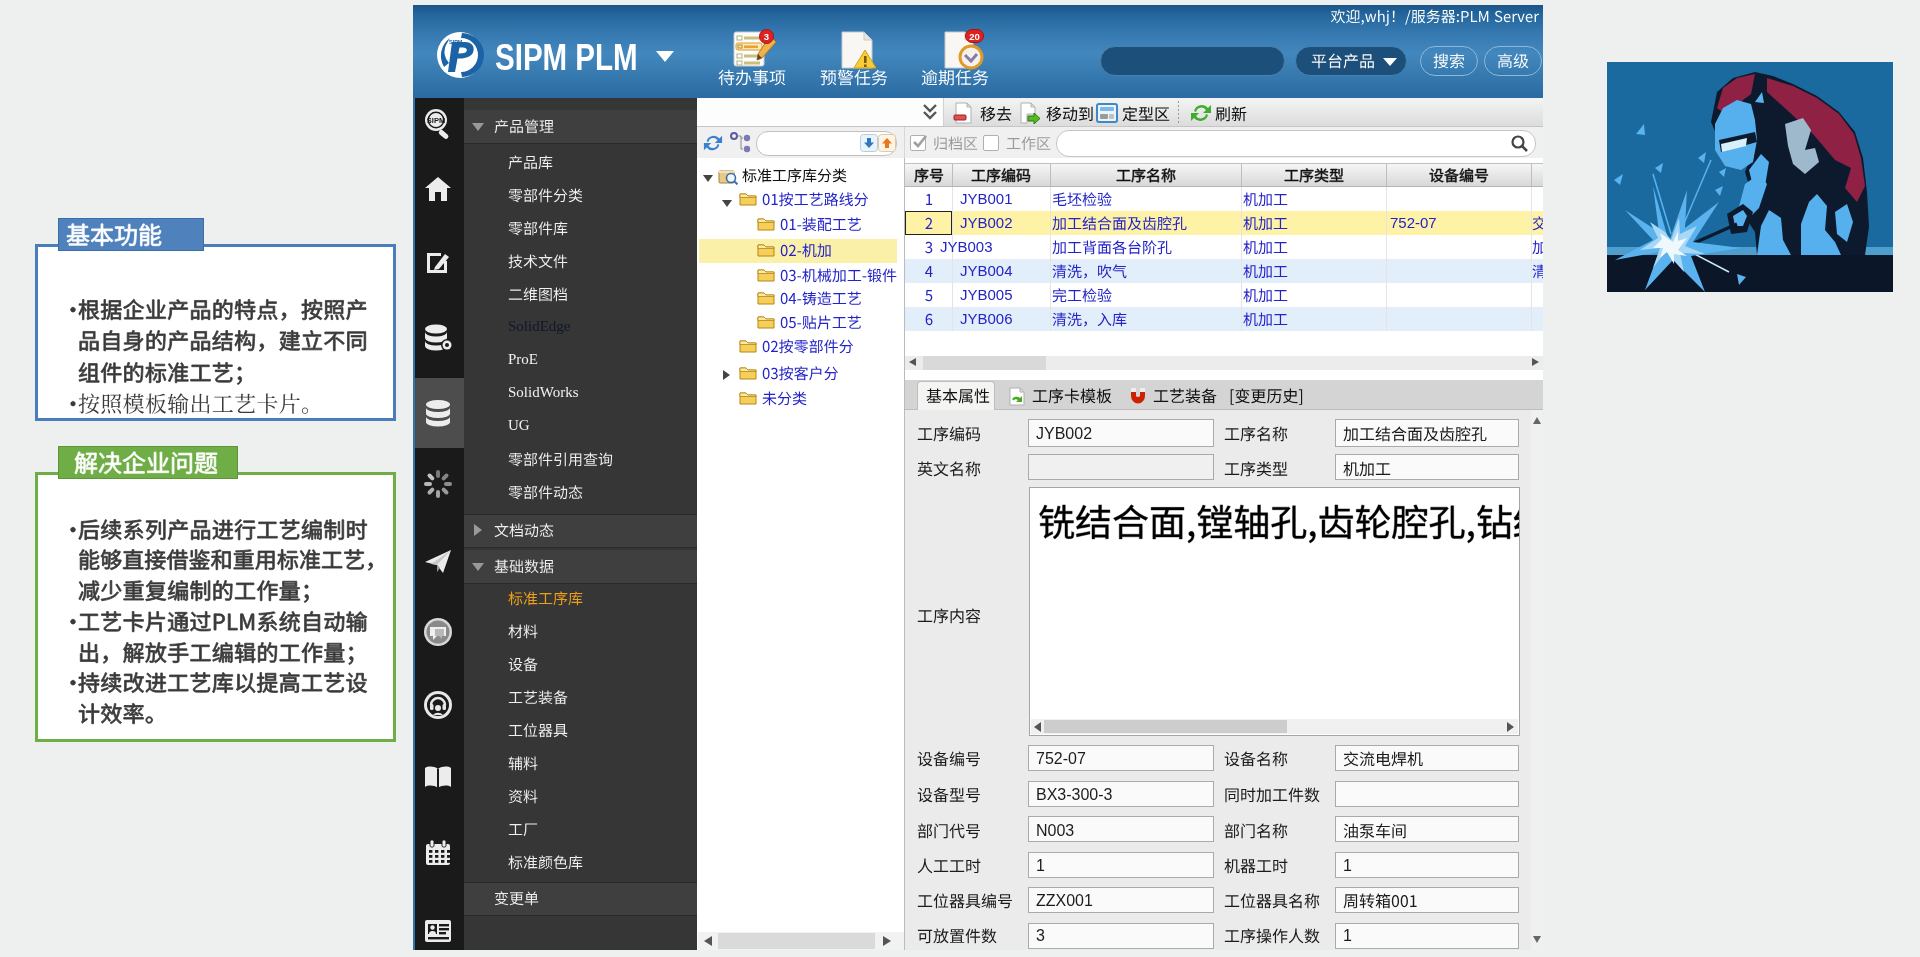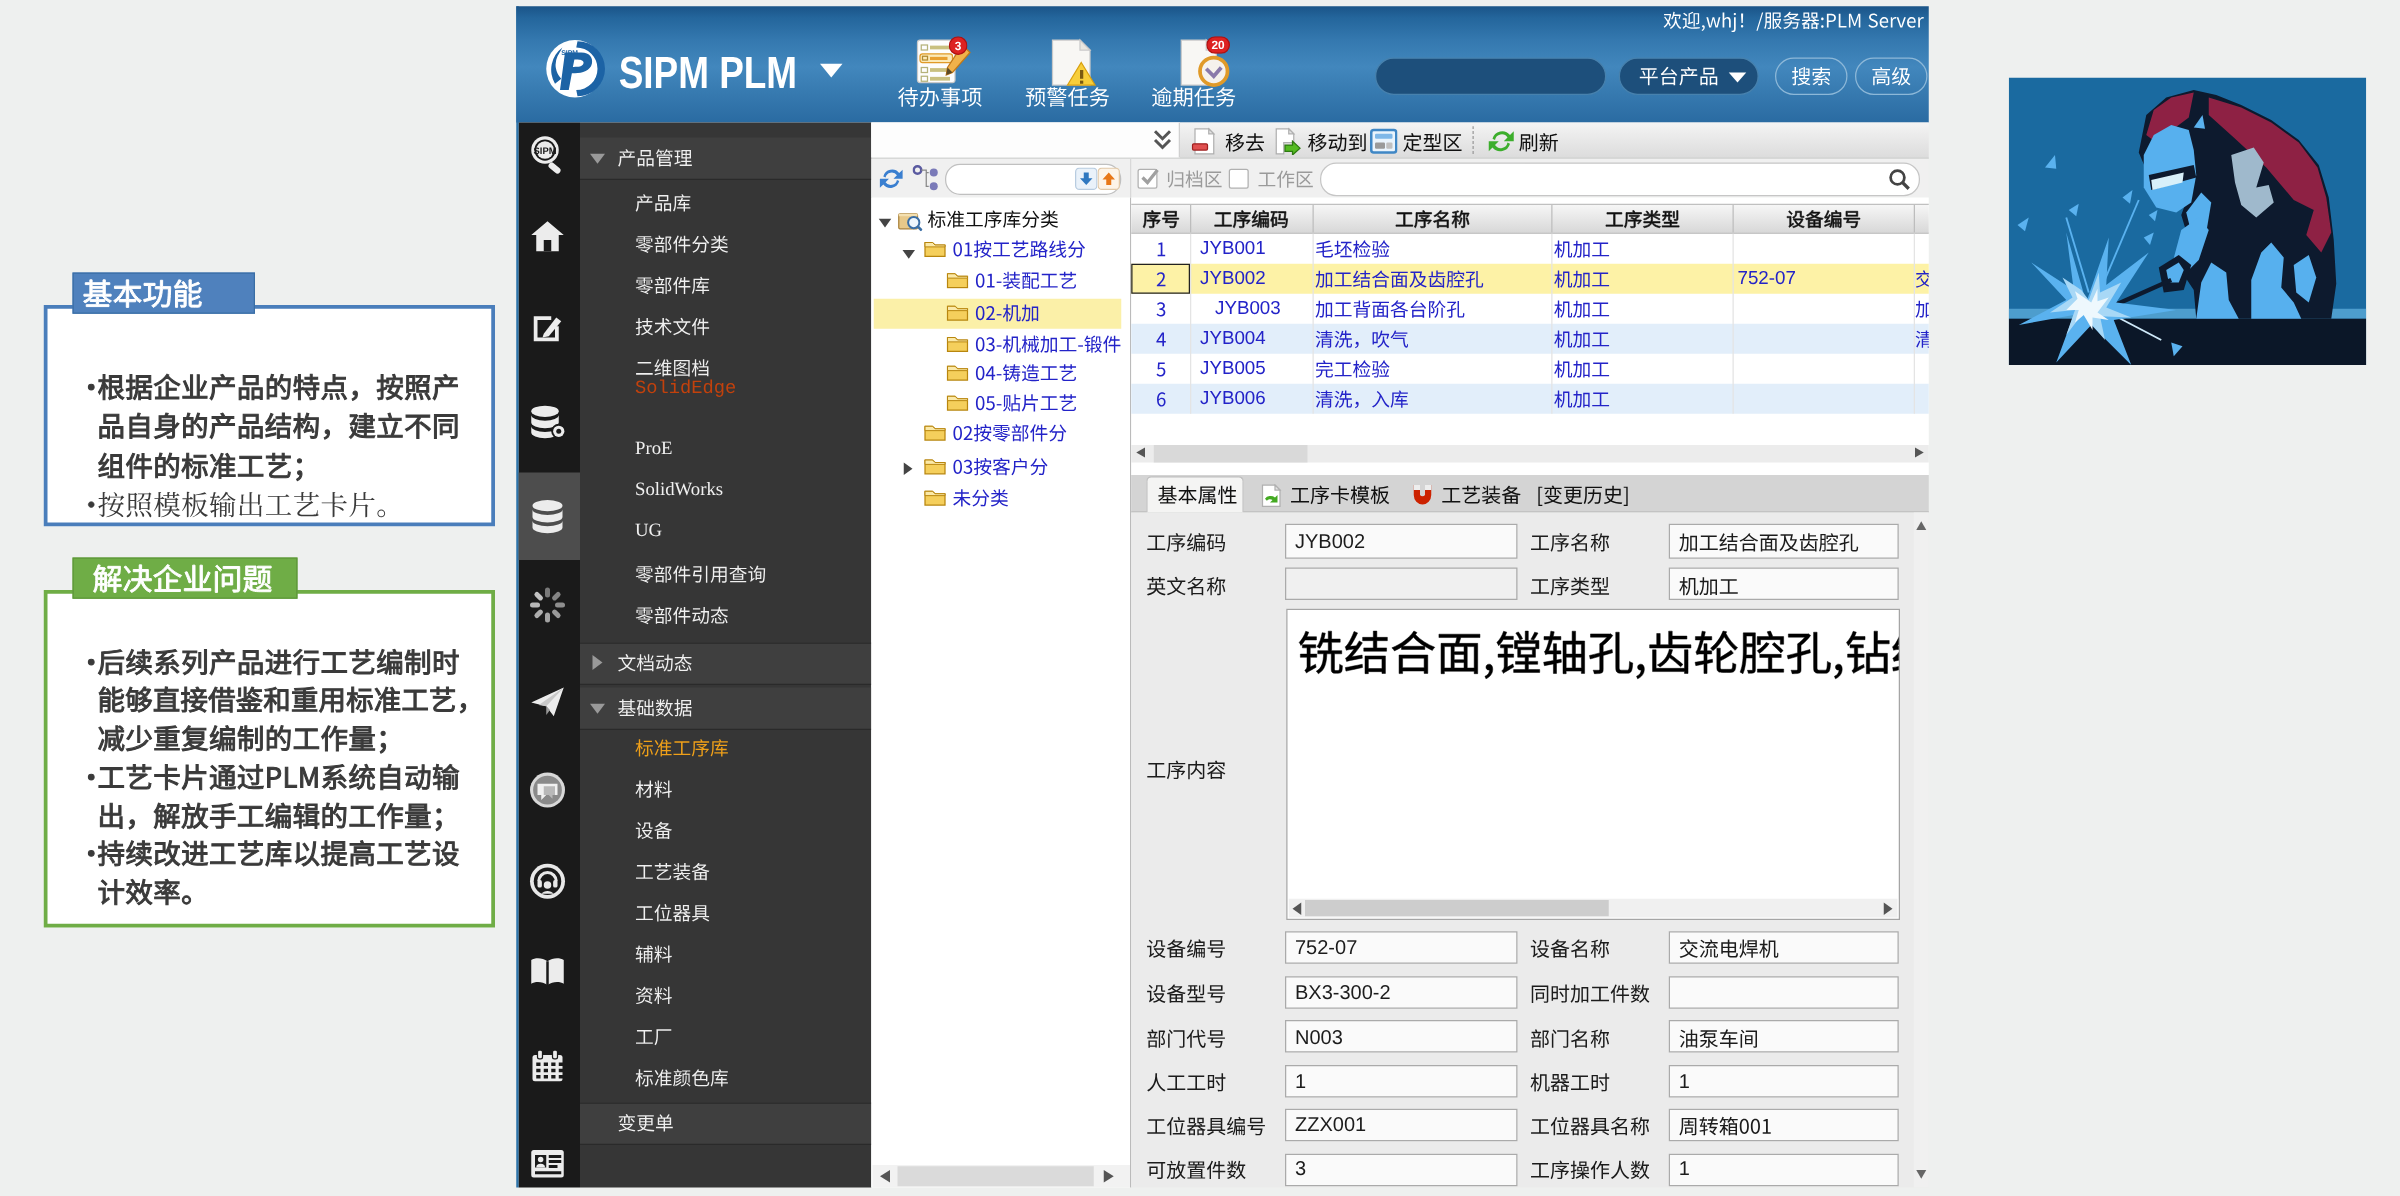--- a/index.html
+++ b/index.html
@@ -402,32 +402,32 @@
 <div class="a" style="left:1335px;top:887px;width:184px;height:26px;background:#fafafa;border:1px solid #aaa"></div>
 <div class="a" style="left:1028px;top:923px;width:186px;height:26px;background:#fafafa;border:1px solid #aaa"></div>
 <div class="a" style="left:1335px;top:923px;width:184px;height:26px;background:#fafafa;border:1px solid #aaa"></div>
 
 <div class="a" style="left:1531px;top:410px;width:12px;height:540px;background:#f0f0f0"></div>
 <div class="a" style="left:1533px;top:417px;width:0;height:0;border-left:4.5px solid transparent;border-right:4.5px solid transparent;border-bottom:7px solid #666"></div>
 <div class="a" style="left:1533px;top:936px;width:0;height:0;border-left:4.5px solid transparent;border-right:4.5px solid transparent;border-top:7px solid #666"></div>
 
 <div class="a" style="left:960px;top:191px;font-size:15px;line-height:1;color:#2323c8;font-family:'Liberation Sans',sans-serif;white-space:nowrap">JYB001</div>
 <div class="a" style="left:960px;top:215px;font-size:15px;line-height:1;color:#2323c8;font-family:'Liberation Sans',sans-serif;white-space:nowrap">JYB002</div>
-<div class="a" style="left:972px;top:239px;font-size:15px;line-height:1;color:#2323c8;font-family:'Liberation Sans',sans-serif;white-space:nowrap">JYB003</div>
+<div class="a" style="left:940px;top:239px;font-size:15px;line-height:1;color:#2323c8;font-family:'Liberation Sans',sans-serif;white-space:nowrap">JYB003</div>
 <div class="a" style="left:960px;top:263px;font-size:15px;line-height:1;color:#2323c8;font-family:'Liberation Sans',sans-serif;white-space:nowrap">JYB004</div>
 <div class="a" style="left:960px;top:287px;font-size:15px;line-height:1;color:#2323c8;font-family:'Liberation Sans',sans-serif;white-space:nowrap">JYB005</div>
 <div class="a" style="left:960px;top:311px;font-size:15px;line-height:1;color:#2323c8;font-family:'Liberation Sans',sans-serif;white-space:nowrap">JYB006</div>
 <div class="a" style="left:1390px;top:215px;font-size:15px;line-height:1;color:#2323c8;font-family:'Liberation Sans',sans-serif;white-space:nowrap">752-07</div>
-<div class="a" style="left:508px;top:303px;font-size:15px;line-height:1;color:#c2410c;font-family:Liberation Mono, monospace;white-space:nowrap">SolidEdge</div>
+<div class="a" style="left:508px;top:319px;font-size:15px;line-height:1;color:#0f172a;font-family:Liberation Serif, serif;white-space:nowrap">SolidEdge</div>
 <div class="a" style="left:508px;top:352px;font-size:15px;line-height:1;color:#f0f0f0;font-family:'Liberation Serif',serif;white-space:nowrap">ProE</div>
 <div class="a" style="left:508px;top:385px;font-size:15px;line-height:1;color:#f0f0f0;font-family:Liberation Serif, serif;white-space:nowrap">SolidWorks</div>
 <div class="a" style="left:508px;top:418px;font-size:15px;line-height:1;color:#f0f0f0;font-family:'Liberation Serif',serif;white-space:nowrap">UG</div>
 <div class="a" style="left:1036px;top:426px;font-size:16px;line-height:1;color:#1c1c1c;font-family:'Liberation Sans',sans-serif;white-space:nowrap">JYB002</div>
 <div class="a" style="left:1036px;top:751px;font-size:16px;line-height:1;color:#1c1c1c;font-family:'Liberation Sans',sans-serif;white-space:nowrap">752-07</div>
-<div class="a" style="left:1036px;top:787px;font-size:16px;line-height:1;color:#1c1c1c;font-family:'Liberation Sans',sans-serif;white-space:nowrap">BX3-300-2</div>
+<div class="a" style="left:1036px;top:787px;font-size:16px;line-height:1;color:#1c1c1c;font-family:'Liberation Sans',sans-serif;white-space:nowrap">BX3-300-3</div>
 <div class="a" style="left:1036px;top:823px;font-size:16px;line-height:1;color:#1c1c1c;font-family:'Liberation Sans',sans-serif;white-space:nowrap">N003</div>
 <div class="a" style="left:1036px;top:858px;font-size:16px;line-height:1;color:#1c1c1c;font-family:'Liberation Sans',sans-serif;white-space:nowrap">1</div>
 <div class="a" style="left:1343px;top:858px;font-size:16px;line-height:1;color:#1c1c1c;font-family:'Liberation Sans',sans-serif;white-space:nowrap">1</div>
 <div class="a" style="left:1036px;top:893px;font-size:16px;line-height:1;color:#1c1c1c;font-family:'Liberation Sans',sans-serif;white-space:nowrap">ZZX001</div>
 <div class="a" style="left:1036px;top:928px;font-size:16px;line-height:1;color:#1c1c1c;font-family:'Liberation Sans',sans-serif;white-space:nowrap">3</div>
 <div class="a" style="left:1343px;top:928px;font-size:16px;line-height:1;color:#1c1c1c;font-family:'Liberation Sans',sans-serif;white-space:nowrap">1</div>
 
 <svg class="a" style="left:0;top:0;z-index:50;pointer-events:none" width="1920" height="957" viewBox="0 0 1920 957">
       <defs>
         <path id="s6b22" d="M53 -550C112 -472 176 -379 232 -290C174 -181 103 -96 25 -44C42 -31 65 -4 76 13C151 -42 219 -119 275 -218C306 -164 332 -115 350 -73L410 -123C388 -171 355 -231 315 -295C368 -411 408 -550 429 -713L383 -728L370 -725H50V-657H350C333 -551 304 -453 268 -367C216 -444 159 -523 106 -591ZM547 -839C527 -693 492 -553 427 -464C444 -455 476 -433 488 -421C524 -474 552 -543 575 -620H862C849 -567 834 -512 819 -475L879 -456C903 -511 929 -600 947 -677L897 -691L885 -689H593C603 -734 612 -781 619 -829ZM632 -560V-490C632 -342 613 -127 357 30C374 42 399 66 410 82C568 -17 641 -139 675 -256C722 -101 797 16 920 80C931 61 954 31 971 17C818 -53 739 -218 701 -422L703 -489V-560Z"></path>

